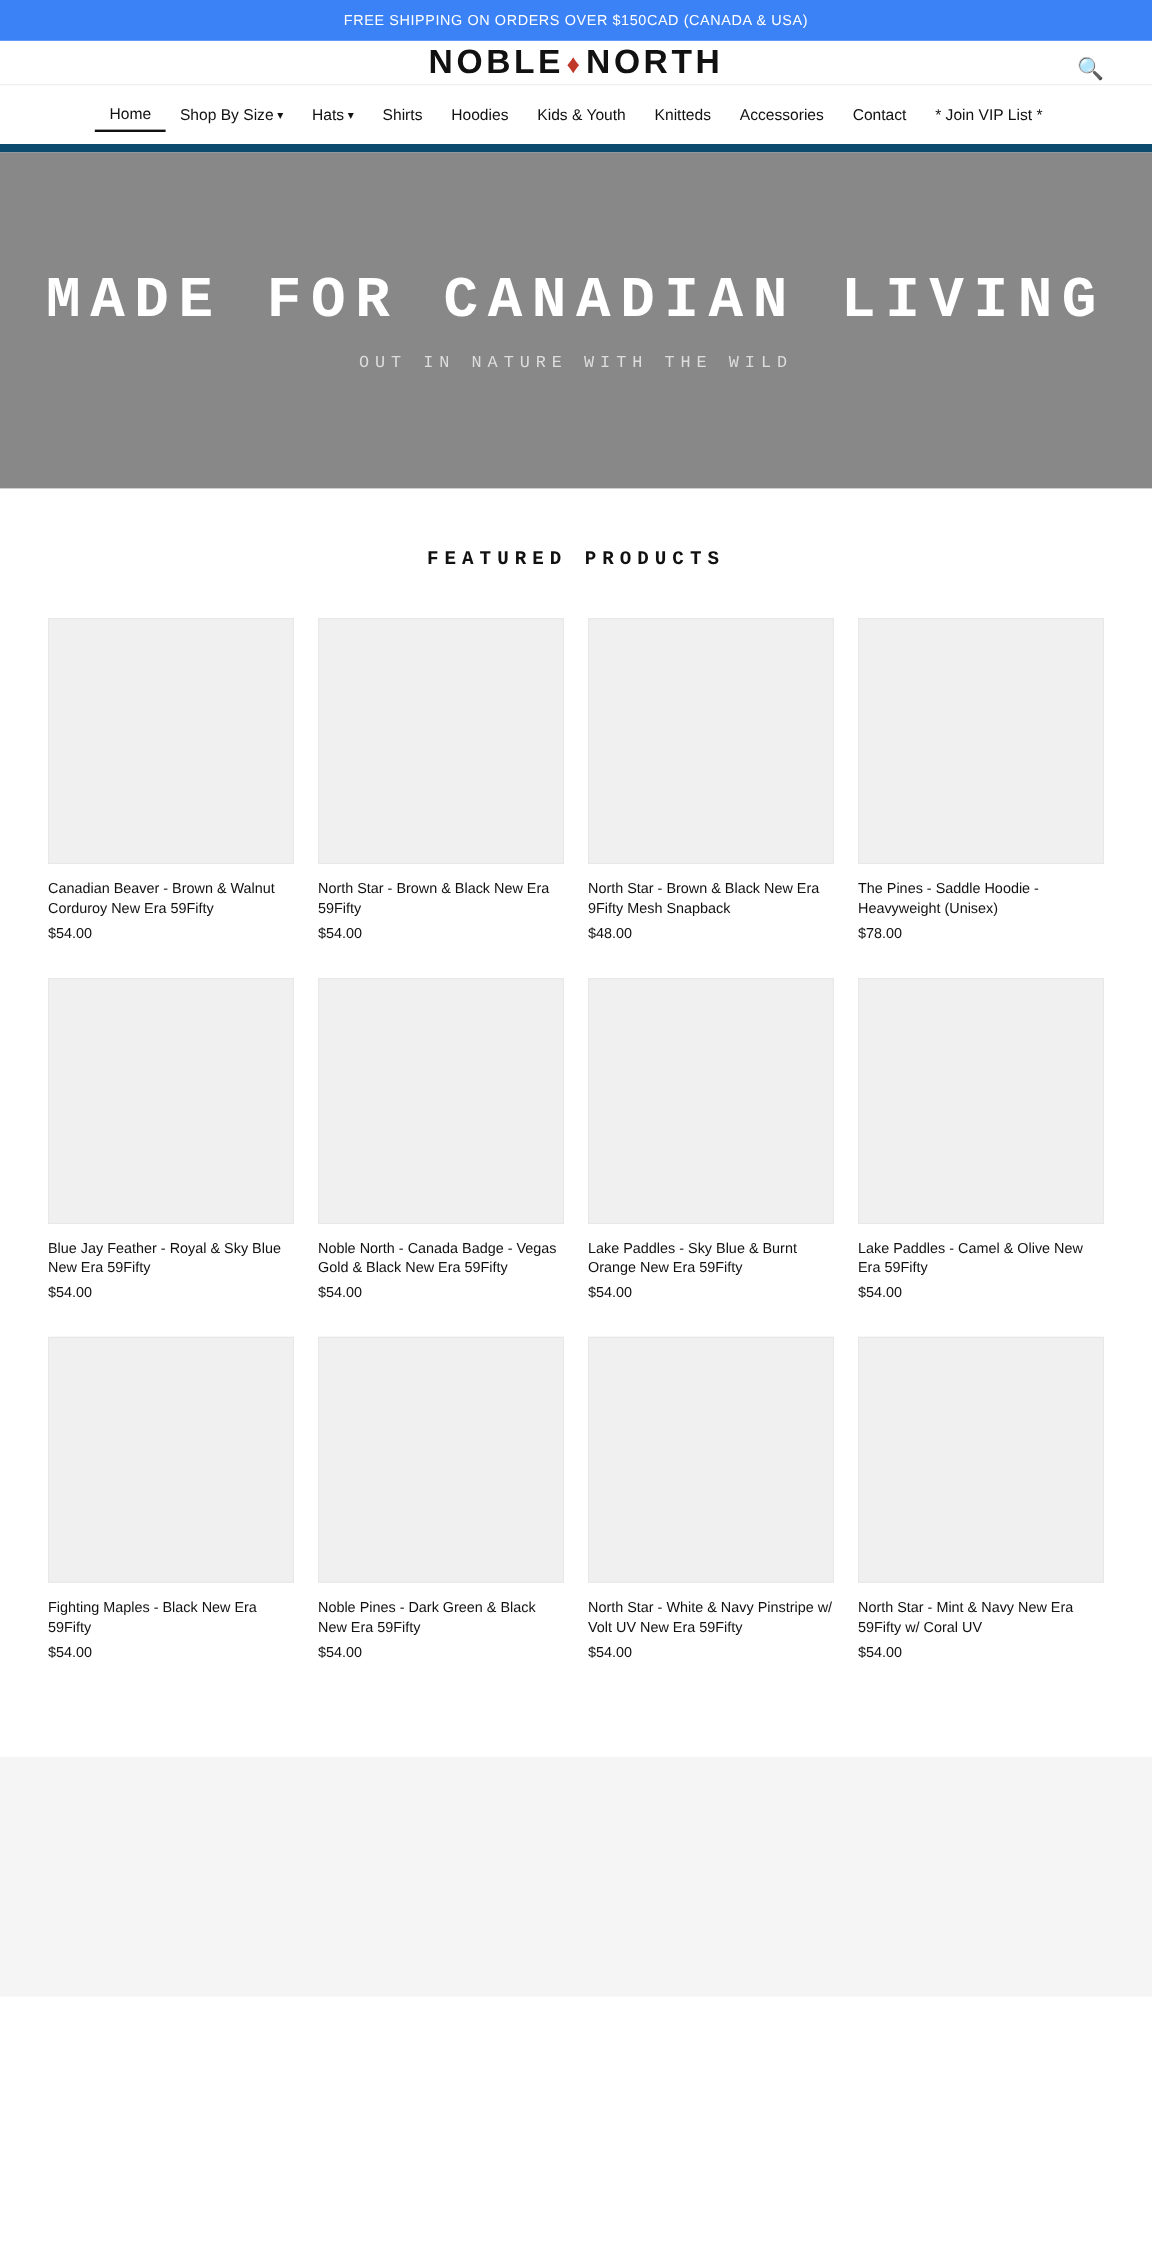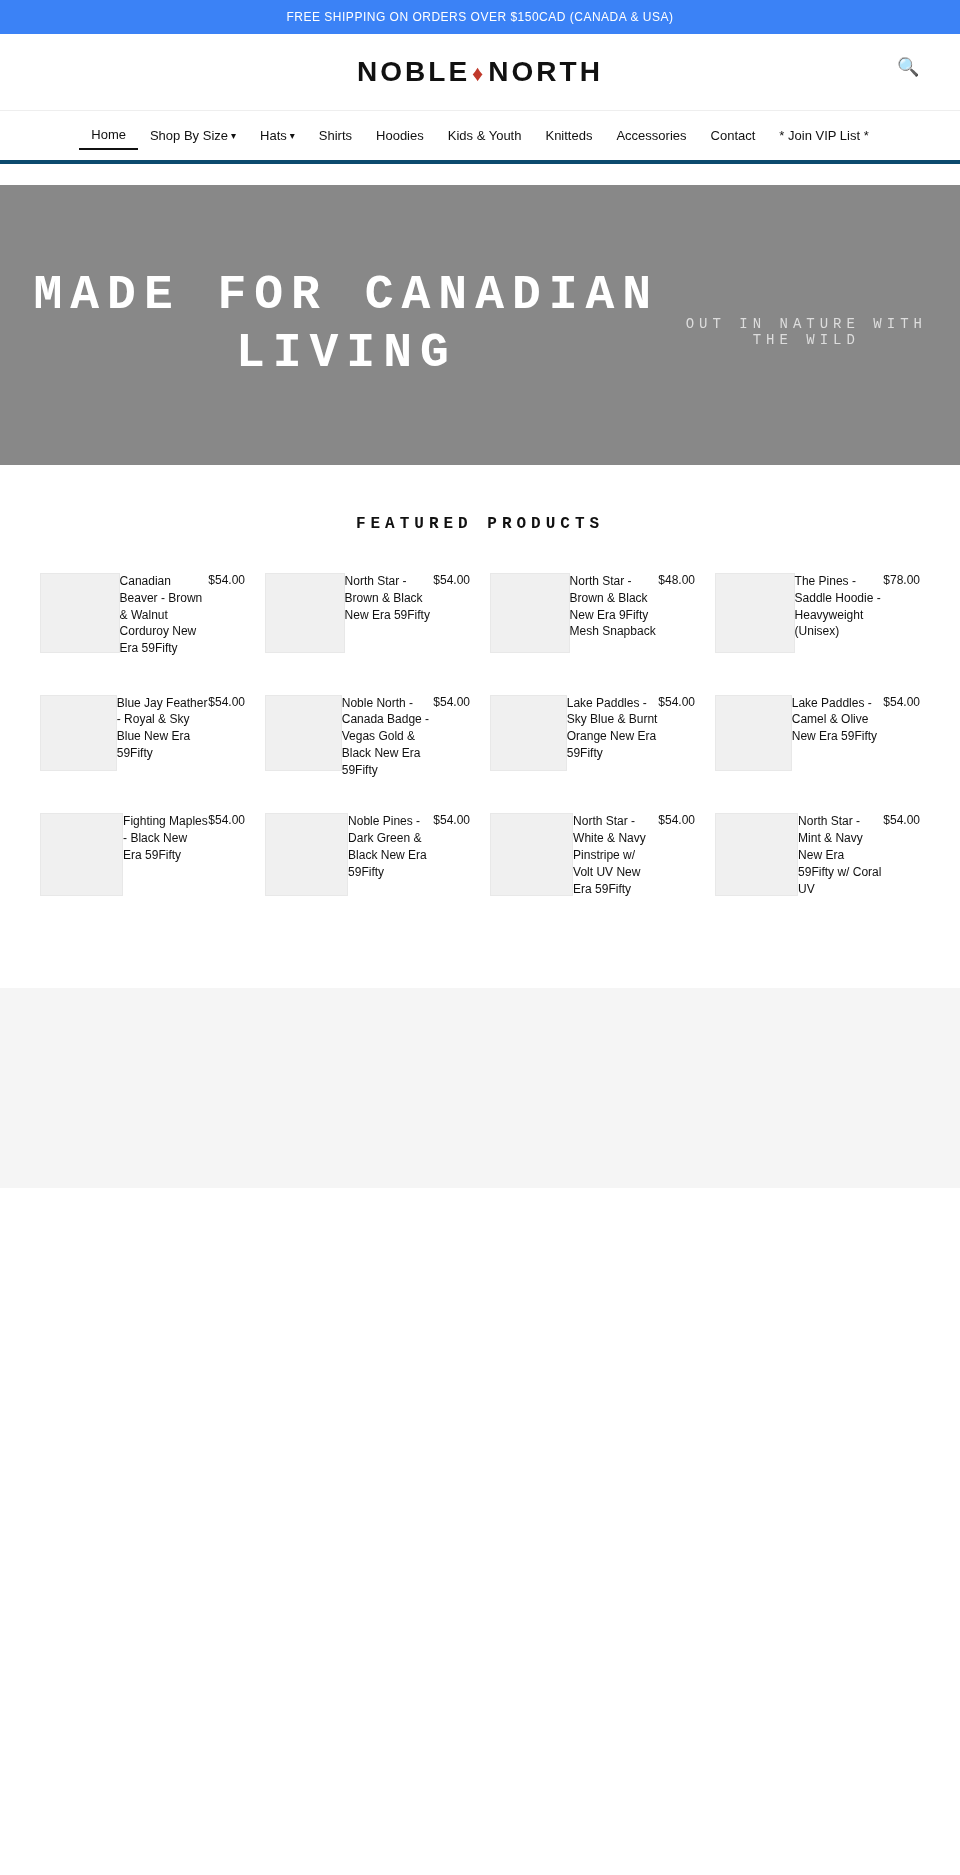--- a/index.html
+++ b/index.html
@@ -11,23 +11,23 @@
       color: #fff;
       text-align: center;
       padding: 10px;
       font-size: 12px;
       letter-spacing: 0.5px;
     }
 
     
     header {
       display: flex;
-      align-items: flex-start;
+      align-items: flex-end;
       justify-content: center;
-      padding: 22px 40px;
+      padding: 2px 40px;
       position: relative;
       border-bottom: 1px solid #eee;
     }
     .logo {
       font-size: 28px;
       font-weight: 900;
       letter-spacing: 3px;
       text-transform: uppercase;
       font-family: 'Arial Black', Arial, sans-serif;
     }
@@ -46,21 +46,21 @@
       font-size: 18px;
     }
 
     
     nav {
       display: flex;
       justify-content: center;
       align-items: center;
       gap: 0;
       padding: 10px 20px;
-      border-bottom: 4px solid #0c4a6e;
+      border-bottom: 7px solid #0c4a6e;
       flex-wrap: wrap;
     }
     nav a {
       text-decoration: none;
       color: #111;
       font-size: 13px;
       padding: 6px 12px;
       white-space: nowrap;
     }
     nav a.active {
@@ -78,25 +78,25 @@
     .chevron {
       font-size: 10px;
     }
 
     
     .hero {
       background: #888;
       width: 100%;
       min-height: 280px;
       display: flex;
+      flex-direction: column;
       align-items: center;
       justify-content: center;
       text-align: center;
       padding: 60px 20px;
-      margin-top: 21px;
     }
     .hero-title {
       color: #fff;
       font-size: 48px;
       font-weight: 900;
       letter-spacing: 8px;
       text-transform: uppercase;
       font-family: 'Courier New', Courier, monospace;
       line-height: 1.2;
     }
@@ -122,21 +122,21 @@
       font-family: 'Courier New', Courier, monospace;
       text-transform: uppercase;
     }
     .products-grid {
       display: grid;
       grid-template-columns: repeat(4, 1fr);
       gap: 30px 20px;
     }
     .product-card {
       display: flex;
-      flex-direction: row;
+      flex-direction: column;
       cursor: pointer;
     }
     .product-image {
       background: #f0f0f0;
       width: 100%;
       aspect-ratio: 1 / 1;
       margin-bottom: 12px;
       border: 1px solid #e8e8e8;
     }
     .product-name {

